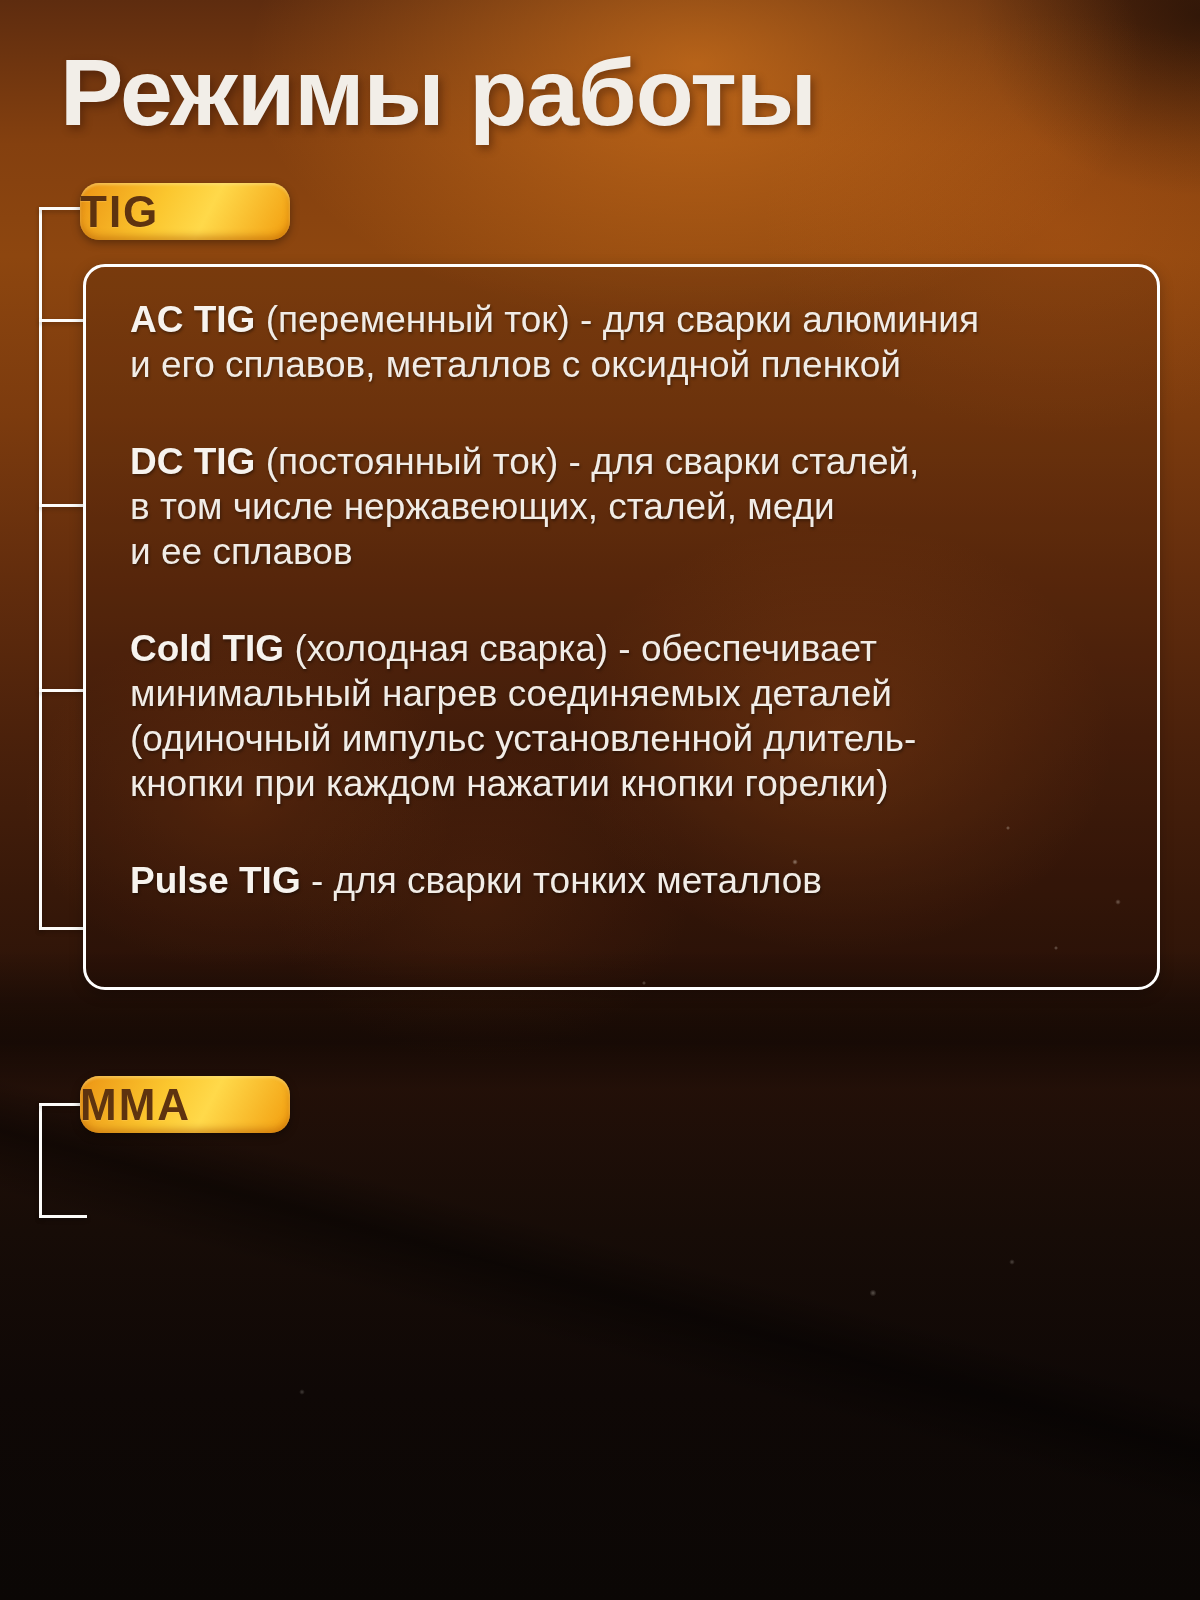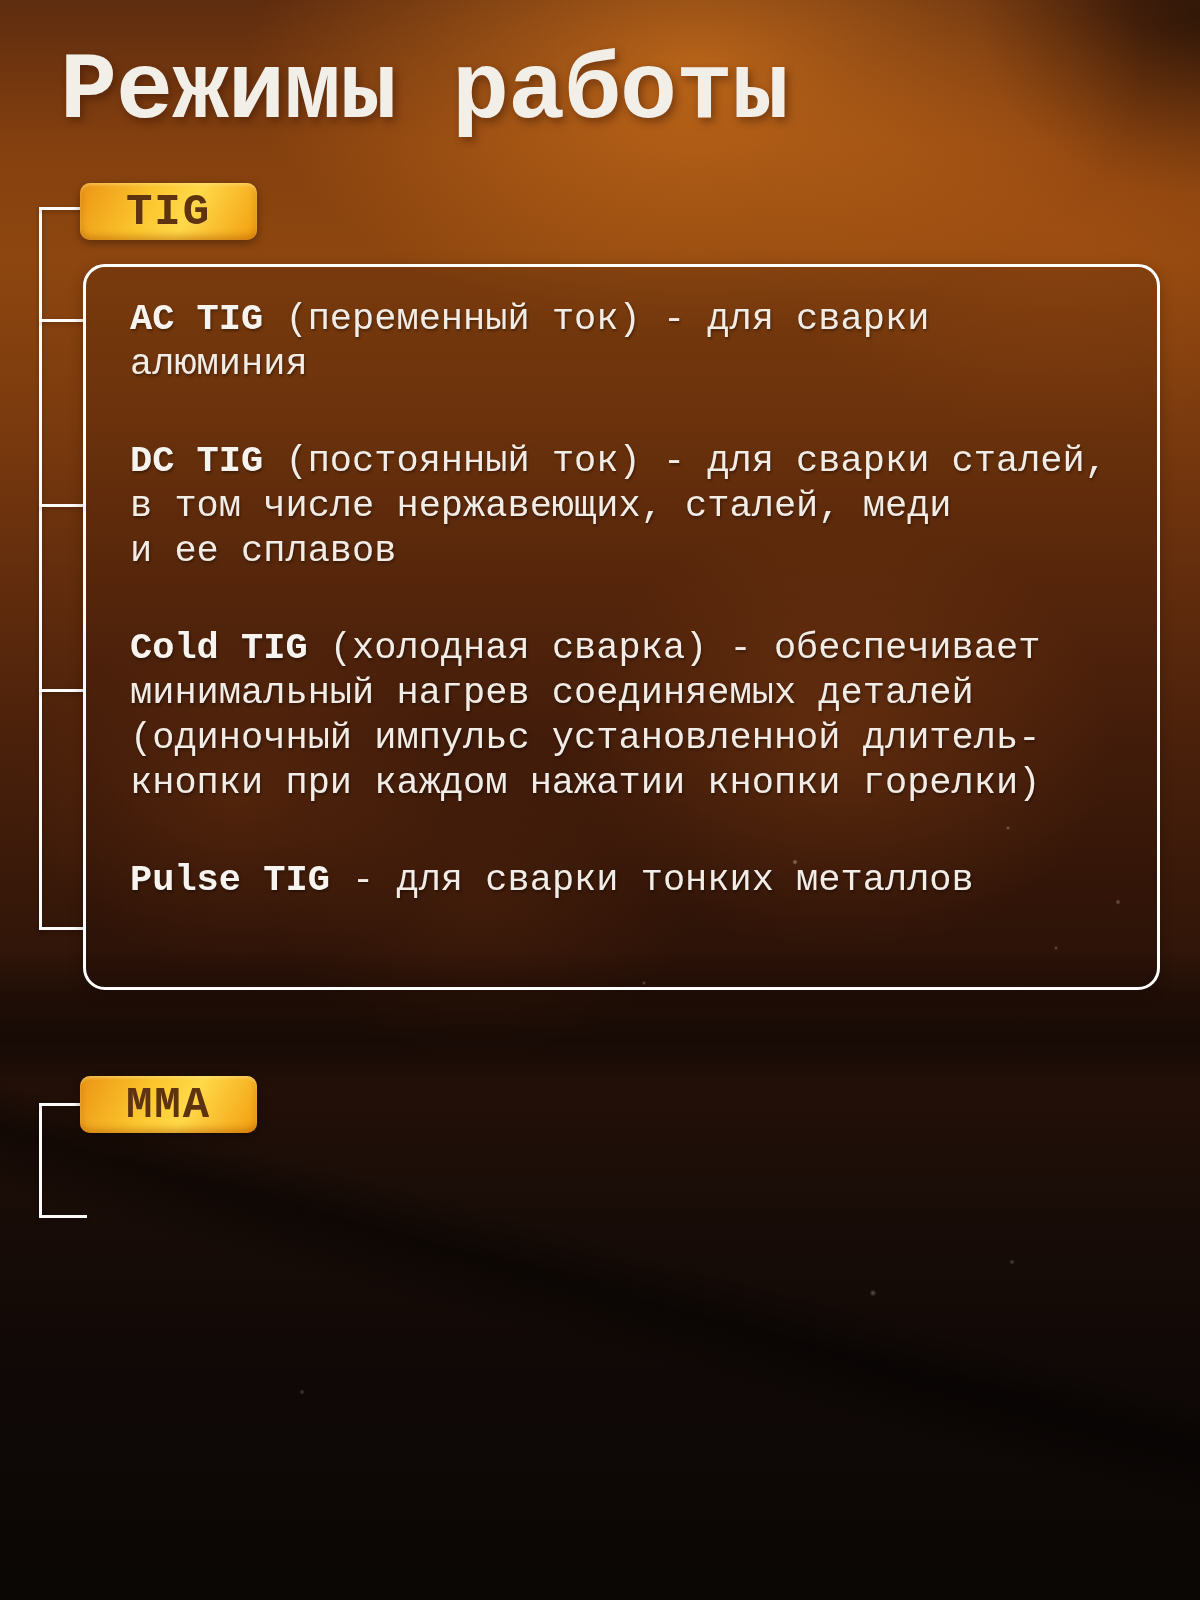--- a/index.html
+++ b/index.html
@@ -1,18 +1,18 @@
 <!DOCTYPE html>
 <html><head>
 <meta charset="utf-8">
 <style>
   html,body{margin:0;padding:0;background:#0b0705;}
   .stage{
     position:relative;width:1200px;height:1600px;overflow:hidden;
-    font-family:Liberation Mono, monospace;
+    font-family:Liberation Sans, sans-serif;
     background:
       radial-gradient(640px 380px at 58% 4%, rgba(255,145,35,.50), transparent 70%),
       radial-gradient(420px 300px at 88% 14%, rgba(215,105,25,.25), transparent 70%),
       radial-gradient(300px 240px at 100% 1%, rgba(10,4,2,.55), transparent 75%),
       radial-gradient(380px 300px at 70% 46%, rgba(190,95,28,.30), transparent 72%),
       radial-gradient(300px 240px at 20% 50%, rgba(165,78,22,.26), transparent 72%),
       radial-gradient(280px 220px at 40% 56%, rgba(150,70,20,.20), transparent 75%),
       linear-gradient(180deg,#5e2c0f 0%,#84400f 9%,#8d460f 16%,#7c3b0e 26%,#632d0d 36%,
         #4b210b 46%,#371809 56%,#241008 67%,#170c07 77%,#0f0806 87%,#0b0705 100%);
   }
@@ -38,22 +38,22 @@
     font-size:95px;font-weight:bold;letter-spacing:-1px;
     color:#f2eee8;text-shadow:3px 4px 9px rgba(50,18,4,.45);
     white-space:nowrap;
   }
 
   .line{position:absolute;background:#fdfcfa;box-shadow:0 2px 4px rgba(0,0,0,.25);}
   .line.v{width:3px;}
   .line.h{height:3px;}
 
   .badge{
-    position:absolute;width:177px;height:57px;border-radius:10px;
-    display:flex;align-items:center;justify-content:center;
+    position:absolute;width:210px;height:57px;border-radius:19px;
+    display:flex;align-items:center;
     background:linear-gradient(118deg,#ec9414 0%,#fbc62e 38%,#ffd94a 60%,#f29d0e 100%);
     box-shadow:inset 0 2px 3px rgba(255,240,160,.45), inset 0 -4px 7px rgba(168,80,0,.45), 0 3px 9px rgba(0,0,0,.35);
   }
   .badge span{
     font-size:44px;font-weight:bold;letter-spacing:2px;color:#5e330f;
     text-shadow:0 1px 1px rgba(255,210,110,.35);
   }
 
   .panel{
     position:absolute;left:83px;width:1077px;box-sizing:border-box;
@@ -89,20 +89,21 @@
   <div class="line h" style="left:39px;top:689px;width:47px"></div>
   <div class="line h" style="left:39px;top:927px;width:47px"></div>
 
   <div class="badge" style="left:80px;top:183px">
     <span>TIG</span>
   </div>
 
   <section class="panel tig">
     <p class="para">
       <span class="ln"><b>AC TIG</b><span> (переменный ток) - для сварки алюминия</span></span>
+      <span class="ln">и его сплавов, металлов с оксидной пленкой</span>
     </p>
     <p class="para">
       <span class="ln"><b>DC TIG</b><span> (постоянный ток) - для сварки сталей,</span></span>
       <span class="ln">в том числе нержавеющих, сталей, меди</span>
       <span class="ln">и ее сплавов</span>
     </p>
     <p class="para">
       <span class="ln"><b>Cold TIG</b><span> (холодная сварка) - обеспечивает</span></span>
       <span class="ln">минимальный нагрев соединяемых деталей</span>
       <span class="ln">(одиночный импульс установленной длитель-</span>

